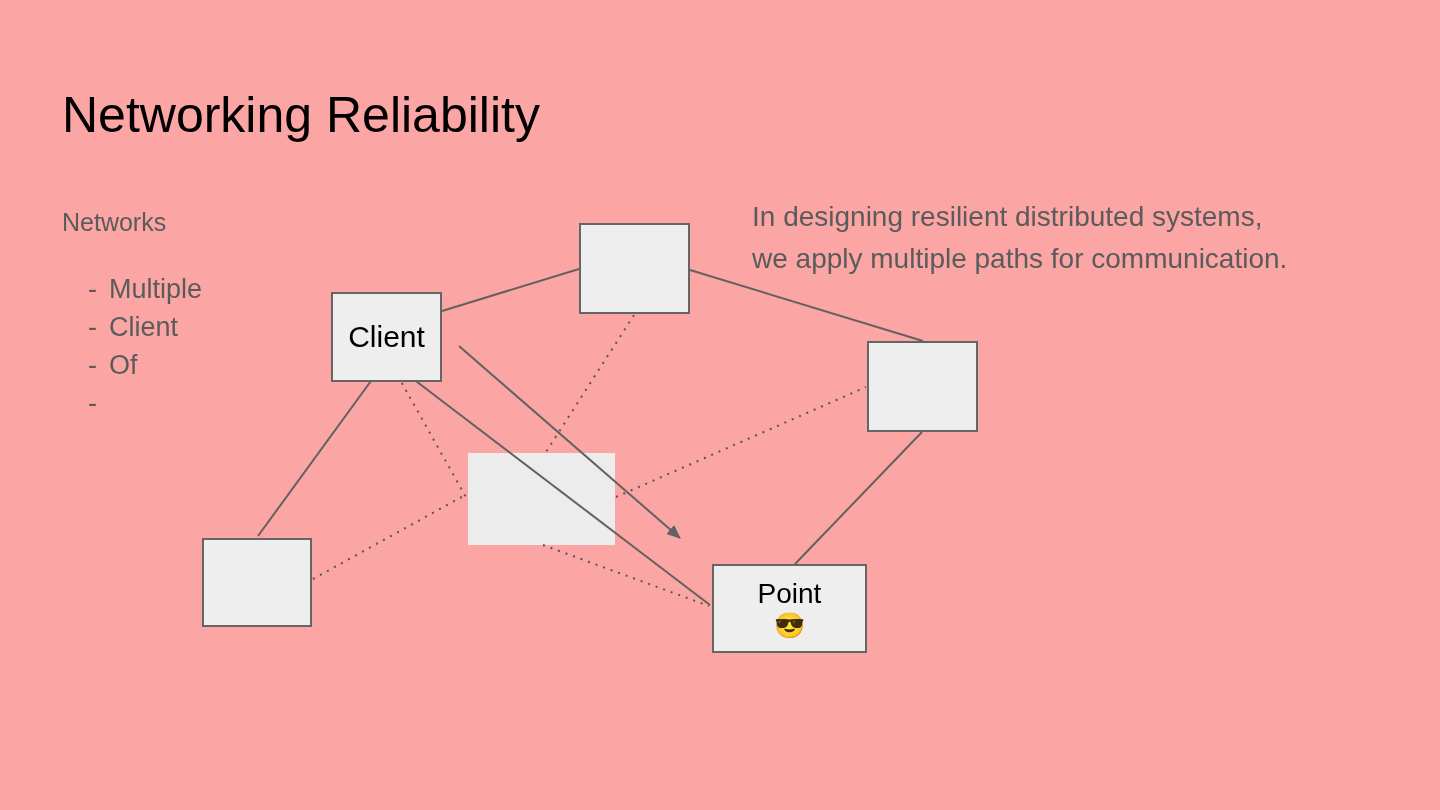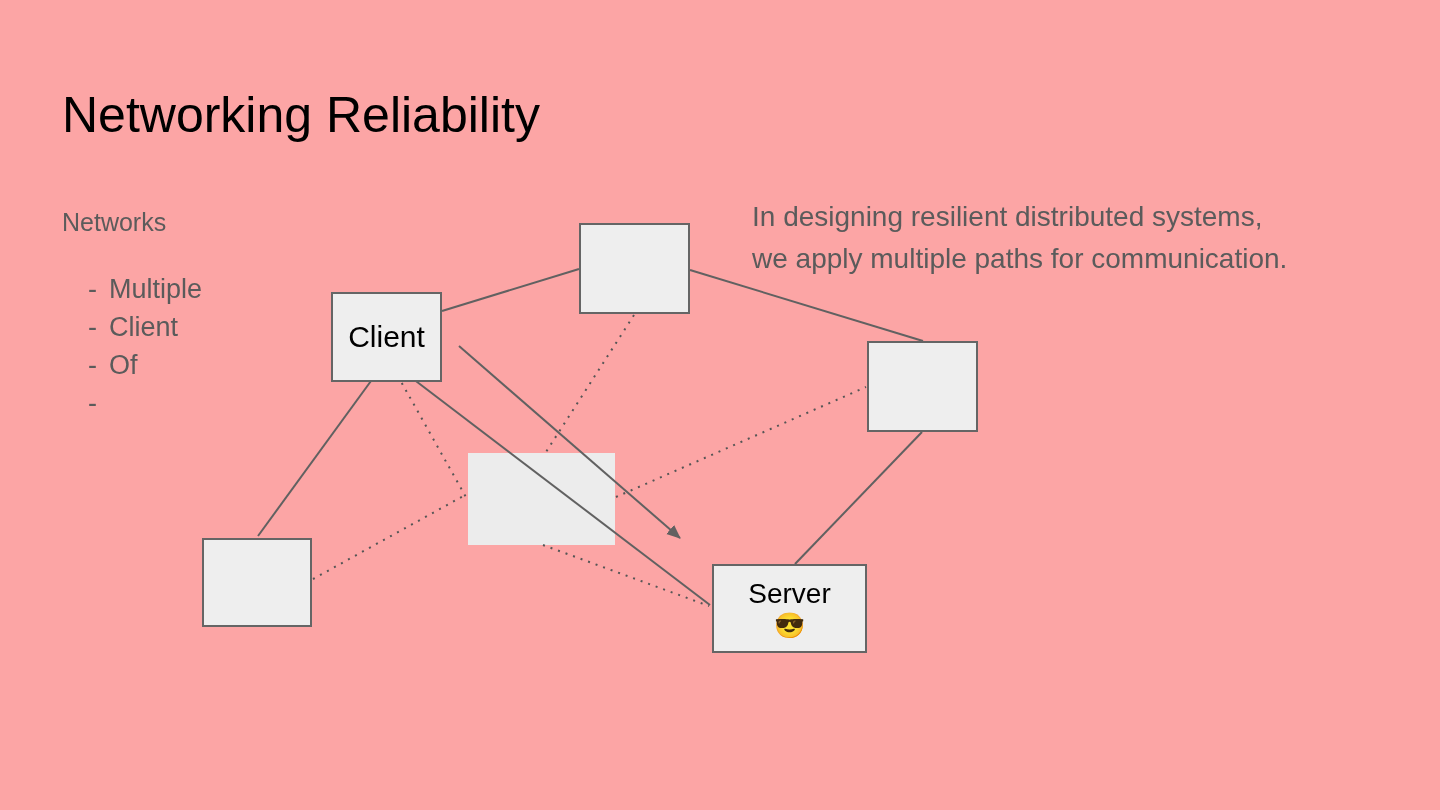--- a/index.html
+++ b/index.html
@@ -101,17 +101,17 @@
     <span class="node-label">Client</span>
   </div>
 
   <div class="node node-top"></div>
 
   <div class="node node-right"></div>
 
   <div class="node node-bottom-left"></div>
 
   <div class="node node-server">
-    <div class="server-label">Server</div>
+    <div class="server-label">Point</div>
     <div class="server-emoji">😎</div>
   </div>
 
 </div>
 
 </body></html>

